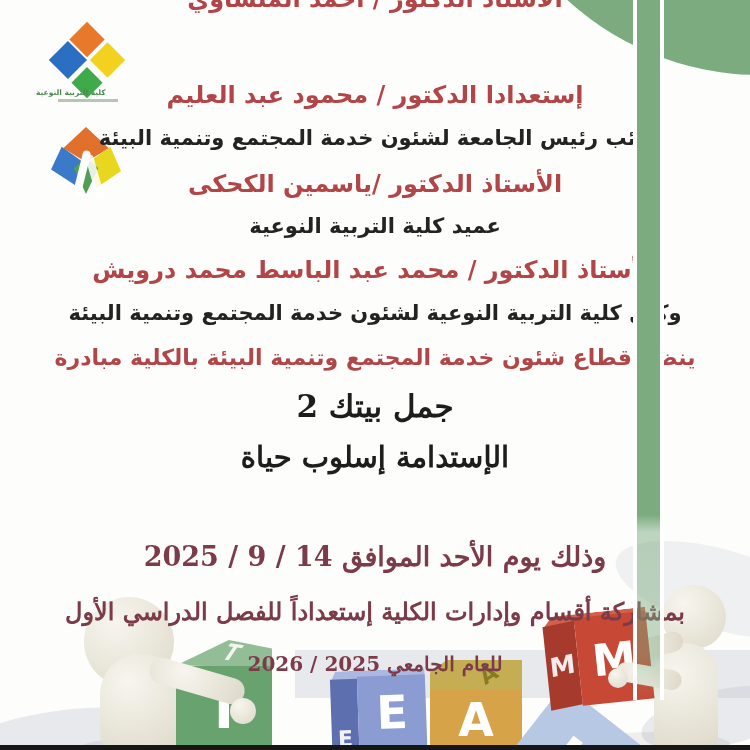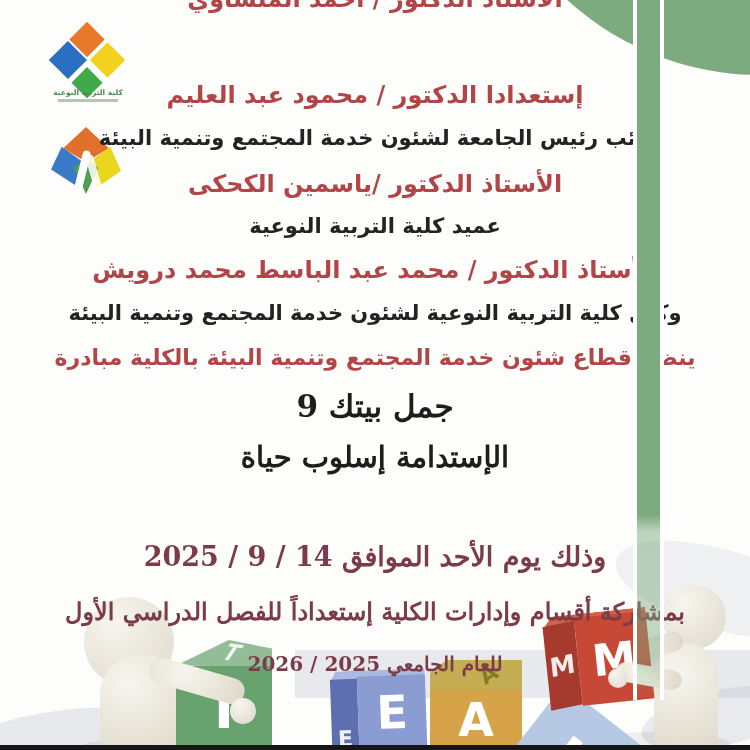--- a/index.html
+++ b/index.html
@@ -14,21 +14,21 @@
       rgba(125,171,128,.45) 655px,rgba(125,171,128,0) 700px);
     box-shadow:4px 0 0 0 #ffffff,-4px 0 0 0 #ffffff;}
 
   
   .logo1{position:absolute;left:60px;top:33px;width:54px;height:54px;transform:rotate(45deg);z-index:4;}
   .logo1 .q{position:absolute;width:25px;height:25px;}
   .q.tl{left:0;top:0;background:#e8792a;}
   .q.tr{right:0;top:0;background:#f2d21f;}
   .q.bl{left:0;bottom:0;background:#2b6fc3;width:27px;height:27px;}
   .q.br{right:0;bottom:0;background:#3faa49;width:22px;height:22px;}
-  .logo-caption{position:absolute;left:36px;top:88px;width:104px;text-align:center;font-size:7.5px;
+  .logo-caption{position:absolute;left:36px;top:88px;width:104px;text-align:left;font-size:7.5px;
     font-weight:bold;color:#4a8a50;z-index:4;direction:rtl;}
   .logo-caption-bar{position:absolute;left:58px;top:99px;width:60px;height:3px;background:#b9c4b9;z-index:4;}
   .logo2{position:absolute;left:48px;top:124px;width:76px;height:76px;z-index:4;}
   .logo2 .kite{position:absolute;width:76px;height:76px;}
   .kite.orange{background:#e2702d;clip-path:polygon(50% 4%,80% 32%,50% 50%,20% 32%);}
   .kite.blue{background:#3b79c9;clip-path:polygon(18% 30%,46% 50%,38% 82%,4% 60%);}
   .kite.yellow{background:#e8d61f;clip-path:polygon(82% 30%,54% 50%,64% 84%,96% 62%);}
   .kite.green{background:#4f9e52;clip-path:polygon(50% 44%,66% 58%,50% 92%,34% 58%);}
   .logo2 .slash{position:absolute;background:#fff;width:8px;height:46px;border-radius:4px;}
   .slash.s1{left:30px;top:26px;transform:rotate(14deg);}
@@ -141,20 +141,20 @@
   </div>
 
   <div class="line red" style="top:-15px;font-size:24px;">الأستاذ الدكتور / أحمد المنشاوي</div>
   <div class="line red" style="top:81px;font-size:24px;">إستعدادا الدكتور / محمود عبد العليم</div>
   <div class="line black" style="top:126px;font-size:21px;">نائب رئيس الجامعة لشئون خدمة المجتمع وتنمية البيئة</div>
   <div class="line red" style="top:170px;font-size:24px;">الأستاذ الدكتور /ياسمين الكحكى</div>
   <div class="line black" style="top:214px;font-size:21px;">عميد كلية التربية النوعية</div>
   <div class="line red" style="top:256px;font-size:24px;">الأستاذ الدكتور / محمد عبد الباسط محمد درويش</div>
   <div class="line black" style="top:301px;font-size:21px;">وكيل كلية التربية النوعية لشئون خدمة المجتمع وتنمية البيئة</div>
   <div class="line red" style="top:345px;font-size:22px;">ينظم قطاع شئون خدمة المجتمع وتنمية البيئة بالكلية مبادرة</div>
-  <div class="line title" style="top:388px;font-size:31px;">جمل بيتك 9</div>
+  <div class="line title" style="top:388px;font-size:31px;">جمل بيتك 2</div>
   <div class="line title" style="top:440px;font-size:29px;">الإستدامة إسلوب حياة</div>
   <div class="line maroon" style="top:497px;font-size:27px;">وذلك يوم الأحد الموافق 14 / 9 / 2025</div>
   <div class="line maroon" style="top:553px;font-size:24px;">بمشاركة أقسام وإدارات الكلية إستعداداً للفصل الدراسي الأول</div>
   <div class="line maroon" style="top:608px;font-size:20px;">للعام الجامعي 2025 / 2026</div>
 
   <div class="bottom-strip"></div>
 </div>
 
 </body></html>

